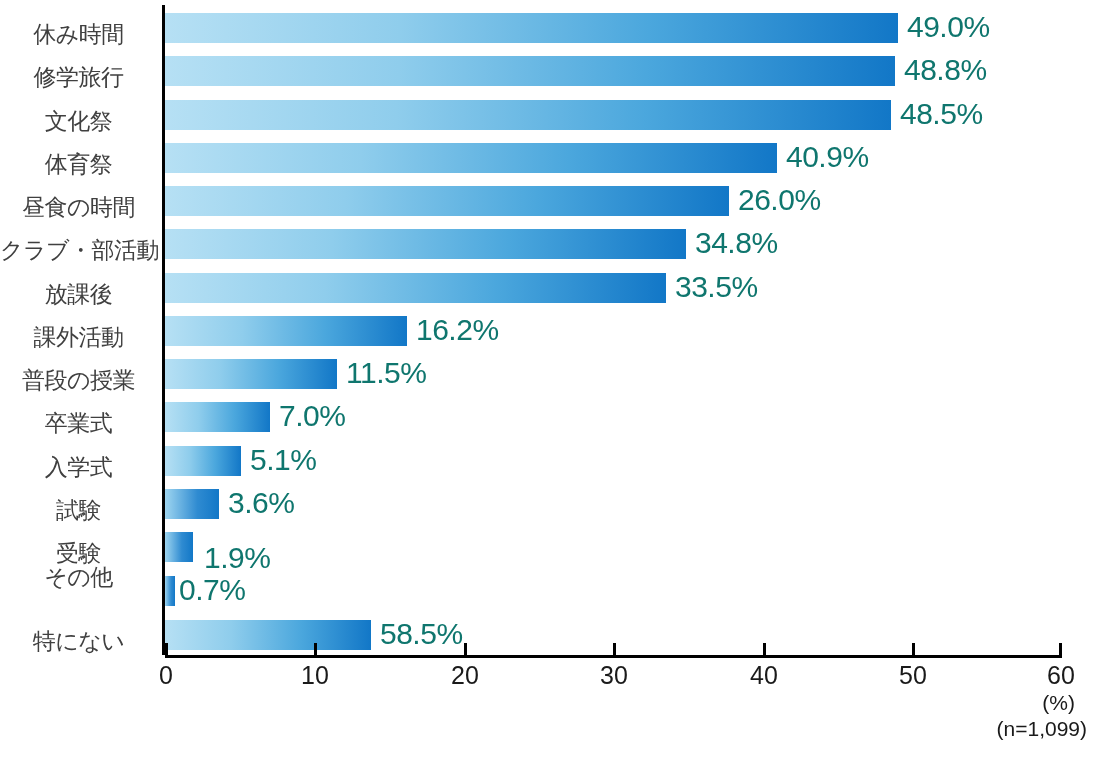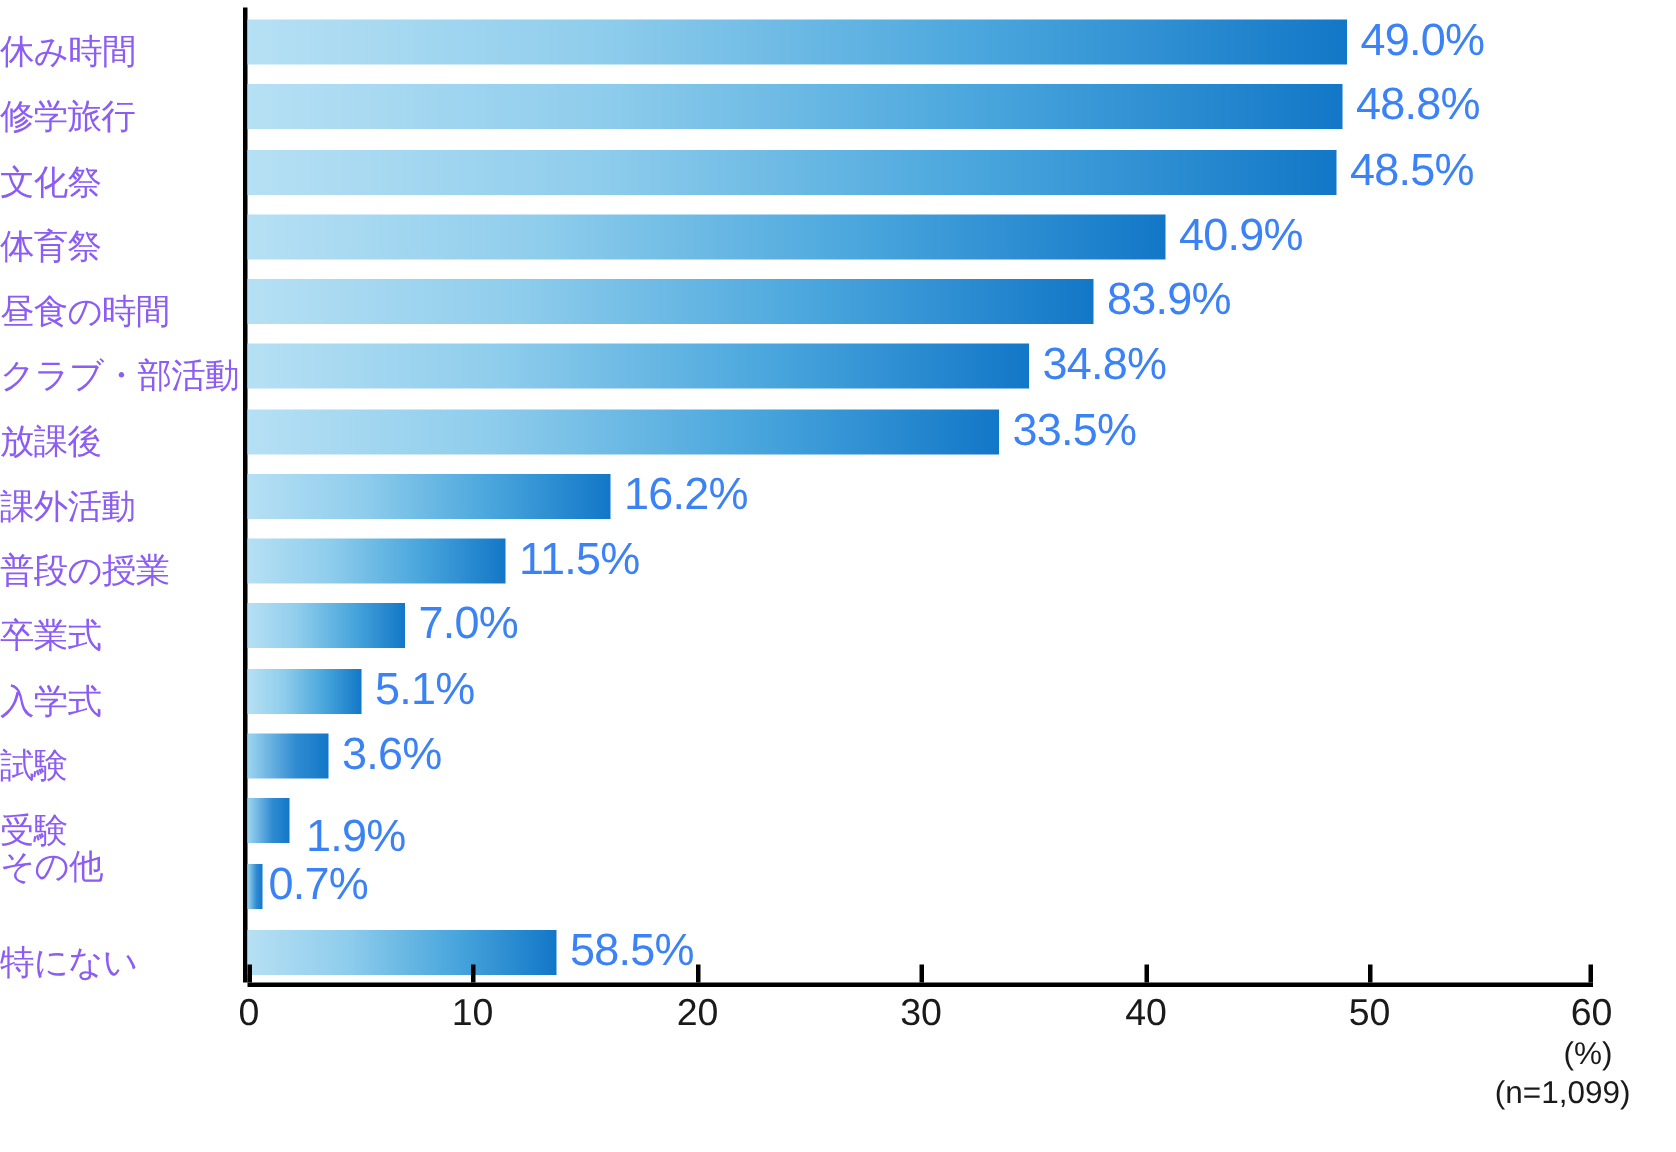--- a/index.html
+++ b/index.html
@@ -27,23 +27,23 @@
   .cat-labels {
     position: absolute;
     left: 0;
     top: 0;
     width: 157px;
   }
   .cat-label {
     position: absolute;
     right: 0;
     width: 157px;
-    text-align: left;
+    text-align: center;
     font-size: 23px;
-    color: #8b5cf6;
+    color: #404040;
     letter-spacing: -0.5px;
     white-space: nowrap;
     line-height: 1;
   }
 
   
   .plot {
     position: absolute;
     left: 165px;
     top: 0;
@@ -73,21 +73,21 @@
     background: linear-gradient(to right, #b6e0f4 0%, #8fcdec 32%, #4ba7dd 66%, #1277c7 100%);
   }
   .bar.tiny {
     background: linear-gradient(to right, #9ed5f0 0%, #2f8bd1 60%, #1277c7 100%);
   }
   .bar-value {
     position: absolute;
     top: 50%;
     transform: translateY(-52%);
     font-size: 30px;
-    color: #3b82f6;
+    color: #0f766e;
     white-space: nowrap;
     letter-spacing: -0.5px;
     line-height: 1;
   }
 
   
   .x-axis {
     position: absolute;
     left: 165px;
     top: 655px;
@@ -176,21 +176,21 @@
       <div class="bar-value" style="left:735px;">48.5%</div>
     </div>
 
     <div class="bar-row" style="top:143px;">
       <div class="bar" style="width:612px;"></div>
       <div class="bar-value" style="left:621px;">40.9%</div>
     </div>
 
     <div class="bar-row" style="top:186px;">
       <div class="bar" style="width:564px;"></div>
-      <div class="bar-value" style="left:573px;">83.9%</div>
+      <div class="bar-value" style="left:573px;">26.0%</div>
     </div>
 
     <div class="bar-row" style="top:229px;">
       <div class="bar" style="width:521px;"></div>
       <div class="bar-value" style="left:530px;">34.8%</div>
     </div>
 
     <div class="bar-row" style="top:273px;">
       <div class="bar" style="width:501px;"></div>
       <div class="bar-value" style="left:510px;">33.5%</div>

